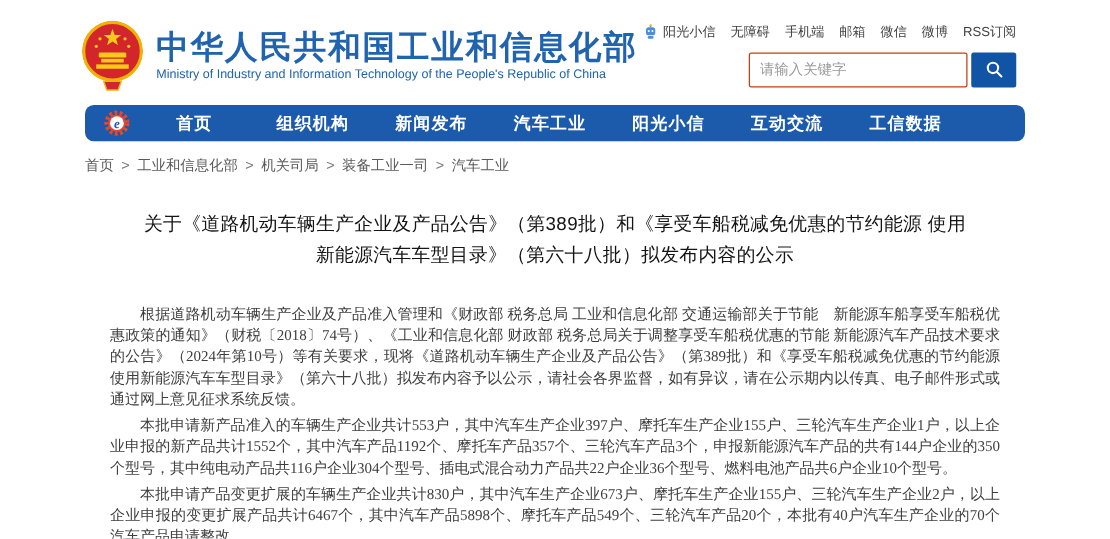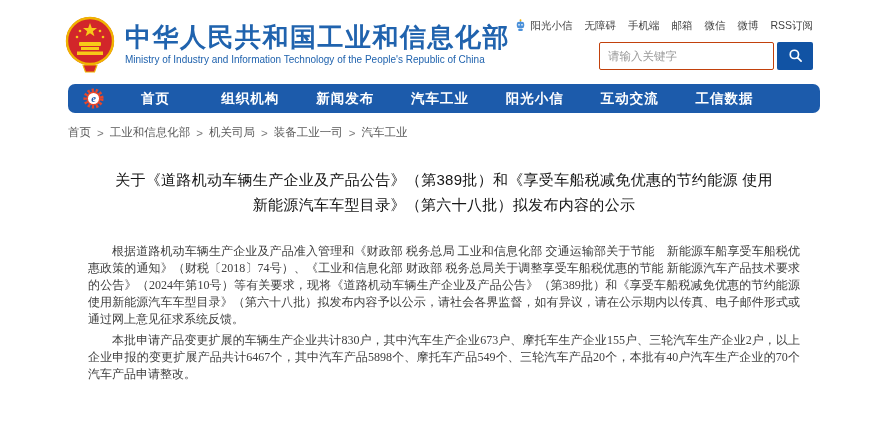--- a/index.html
+++ b/index.html
@@ -220,15 +220,16 @@
   <span class="sep">&gt;</span>
   <a>汽车工业</a>
 </div>
 
 <main>
   <h1 class="page-title">关于《道路机动车辆生产企业及产品公告》（第389批）和《享受车船税减免优惠的节约能源 使用新能源汽车车型目录》（第六十八批）拟发布内容的公示</h1>
 
 
   <div class="article-body">
     <p>根据道路机动车辆生产企业及产品准入管理和《财政部 税务总局 工业和信息化部 交通运输部关于节能　新能源车船享受车船税优惠政策的通知》（财税〔2018〕74号）、《工业和信息化部 财政部 税务总局关于调整享受车船税优惠的节能 新能源汽车产品技术要求的公告》（2024年第10号）等有关要求，现将《道路机动车辆生产企业及产品公告》（第389批）和《享受车船税减免优惠的节约能源　使用新能源汽车车型目录》（第六十八批）拟发布内容予以公示，请社会各界监督，如有异议，请在公示期内以传真、电子邮件形式或通过网上意见征求系统反馈。</p>
+    <p>本批申请新产品准入的车辆生产企业共计553户，其中汽车生产企业397户、摩托车生产企业155户、三轮汽车生产企业1户，以上企业申报的新产品共计1552个，其中汽车产品1192个、摩托车产品357个、三轮汽车产品3个，申报新能源汽车产品的共有144户企业的350个型号，其中纯电动产品共116户企业304个型号、插电式混合动力产品共22户企业36个型号、燃料电池产品共6户企业10个型号。</p>
     <p>本批申请产品变更扩展的车辆生产企业共计830户，其中汽车生产企业673户、摩托车生产企业155户、三轮汽车生产企业2户，以上企业申报的变更扩展产品共计6467个，其中汽车产品5898个、摩托车产品549个、三轮汽车产品20个，本批有40户汽车生产企业的70个汽车产品申请整改。</p>
   </div>
 </main>
 
 </body></html>

